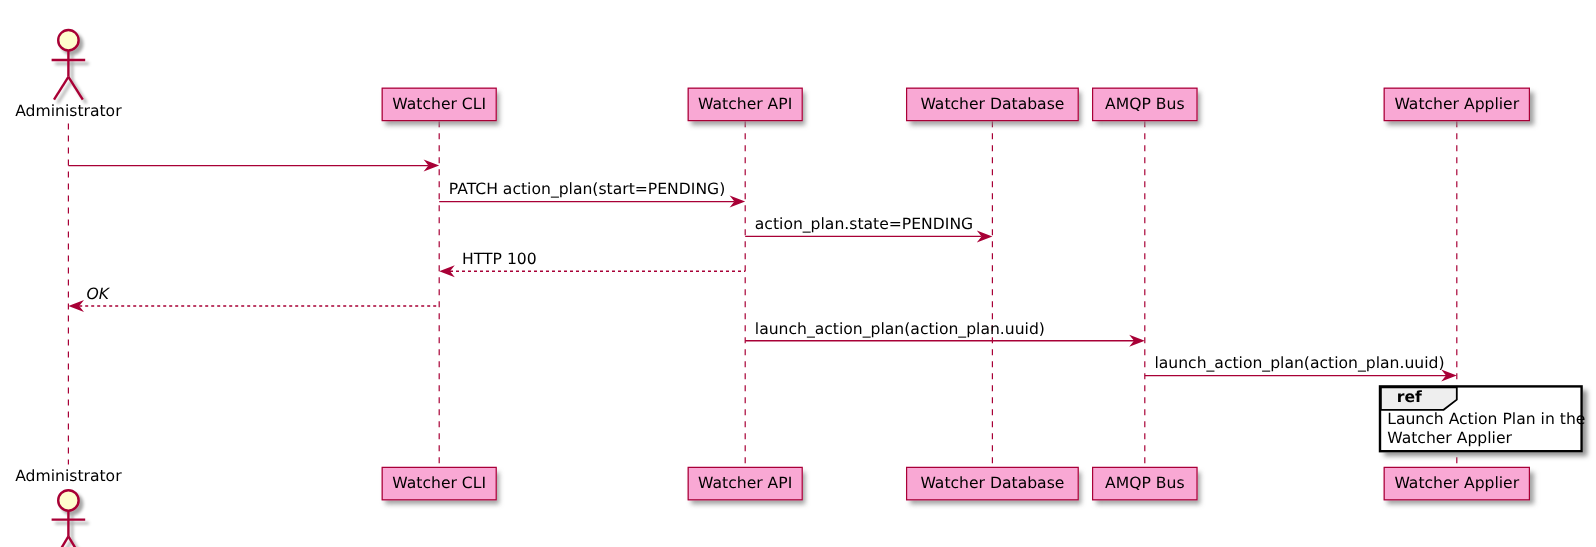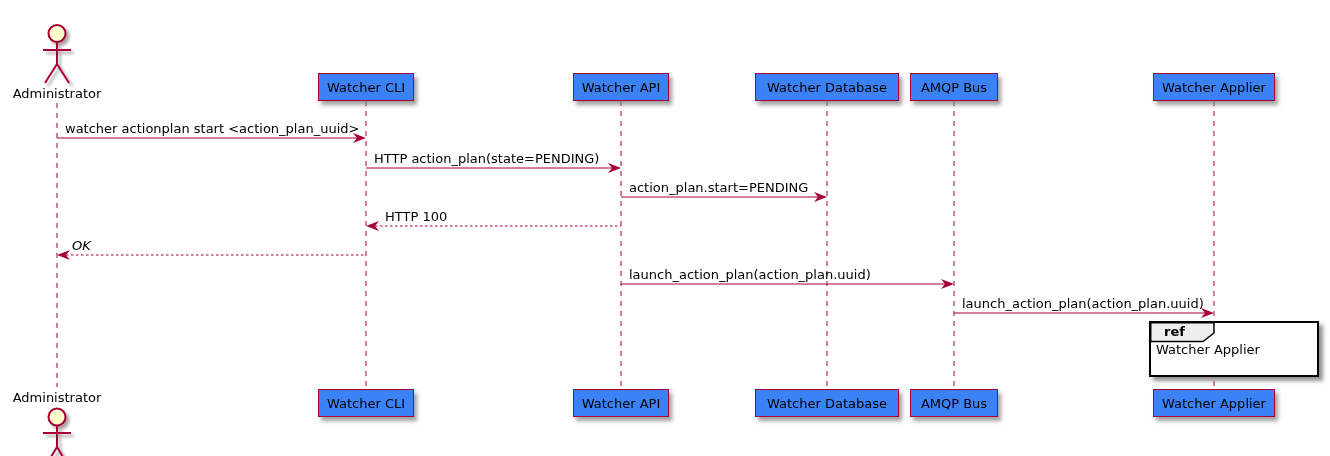--- a/index.html
+++ b/index.html
@@ -5,21 +5,21 @@
   html,body { margin:0; padding:0; background:#ffffff; }
   .diagram {
     position:relative; width:1330px; height:456px; background:#ffffff;
     font-family:"DejaVu Sans","Liberation Sans",sans-serif; overflow:hidden;
     color:#000;
     margin-top:21px;
   }
   .layer-svg { position:absolute; left:0; top:0; z-index:1; }
   .pbox {
     position:absolute; height:28px; box-sizing:border-box;
-    background:#3b82f6; border:1.8px solid #A80036;
+    background:#f9a8d4; border:1.8px solid #A80036;
     display:flex; align-items:center; justify-content:center;
     font-size:13px; color:#000; white-space:nowrap;
     box-shadow:3px 4px 4px rgba(130,130,130,0.75);
     z-index:2;
   }
   .actor-label {
     position:absolute; width:110px; text-align:center;
     font-size:13px; color:#000; white-space:nowrap; z-index:2;
   }
   .msg {
@@ -108,31 +108,31 @@
   <div class="pbox" style="left:755px; top:52px; width:144px;">Watcher Database</div>
   <div class="pbox" style="left:910px; top:52px; width:88px;">AMQP Bus</div>
   <div class="pbox" style="left:1153px; top:52px; width:122px;">Watcher Applier</div>
 
   <div class="pbox" style="left:318px; top:368px; width:96px;">Watcher CLI</div>
   <div class="pbox" style="left:573px; top:368px; width:96px;">Watcher API</div>
   <div class="pbox" style="left:755px; top:368px; width:144px;">Watcher Database</div>
   <div class="pbox" style="left:910px; top:368px; width:88px;">AMQP Bus</div>
   <div class="pbox" style="left:1153px; top:368px; width:122px;">Watcher Applier</div>
 
-  <div class="msg" style="left:65px;  top:100px;">watcher actionplan start &lt;action_plan_uuid&gt;</div>
-  <div class="msg" style="left:374px; top:130px;">HTTP action_plan(state=PENDING)</div>
-  <div class="msg" style="left:629px; top:159px;">action_plan.start=PENDING</div>
+  <div class="msg" style="left:374px; top:130px;">PATCH action_plan(start=PENDING)</div>
+  <div class="msg" style="left:629px; top:159px;">action_plan.state=PENDING</div>
   <div class="msg" style="left:385px; top:188px;">HTTP 100</div>
   <div class="msg" style="left:72px;  top:217px;font-style:italic;">OK</div>
   <div class="msg" style="left:629px; top:246px;">launch_action_plan(action_plan.uuid)</div>
   <div class="msg" style="left:962px; top:275px;">launch_action_plan(action_plan.uuid)</div>
 
   <div class="refbox">
     <svg class="ref-header" width="66" height="21" viewBox="0 0 66 21">
       <path d="M0.75,0.75 L64,0.75 L64,11 L53,19.5 L0.75,19.5 Z" fill="#EEEEEE" stroke="#000000" stroke-width="1.5"></path>
     </svg>
     <span class="ref-kw">ref</span>
     <div class="ref-body">
+      <div>Launch Action Plan in the</div>
       <div>Watcher Applier</div>
     </div>
   </div>
 
 </div>
 
 </body></html>

